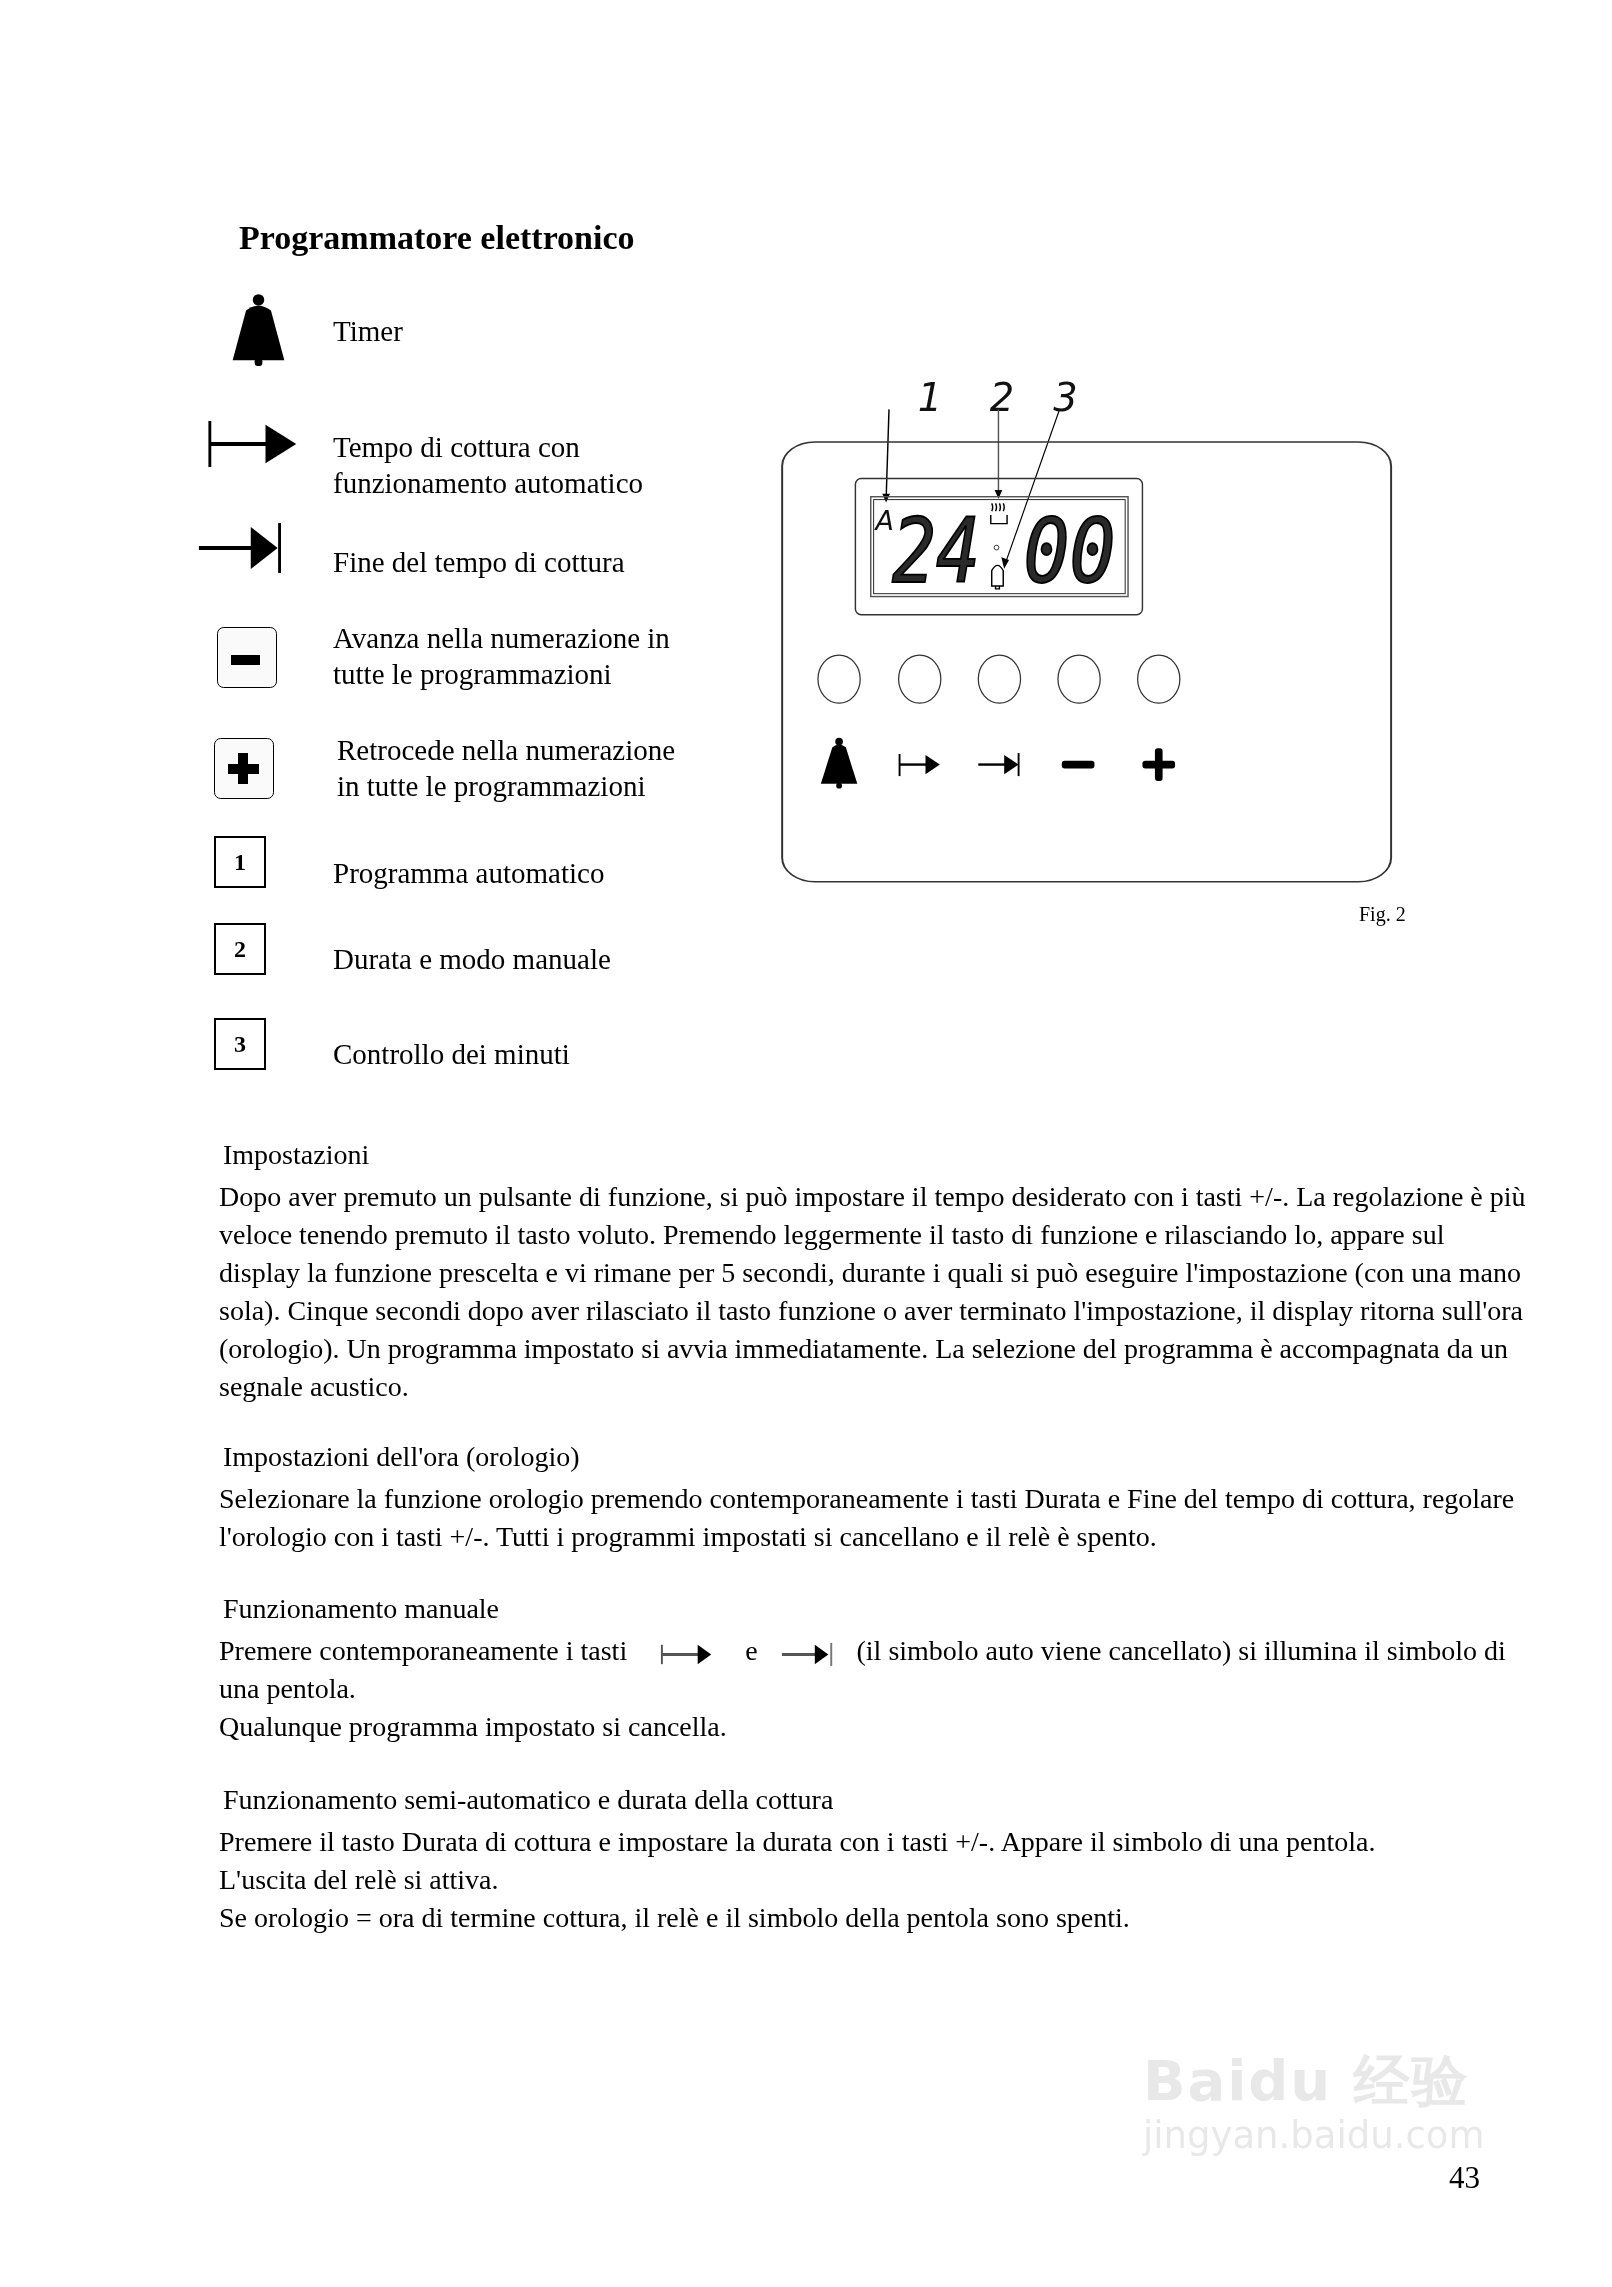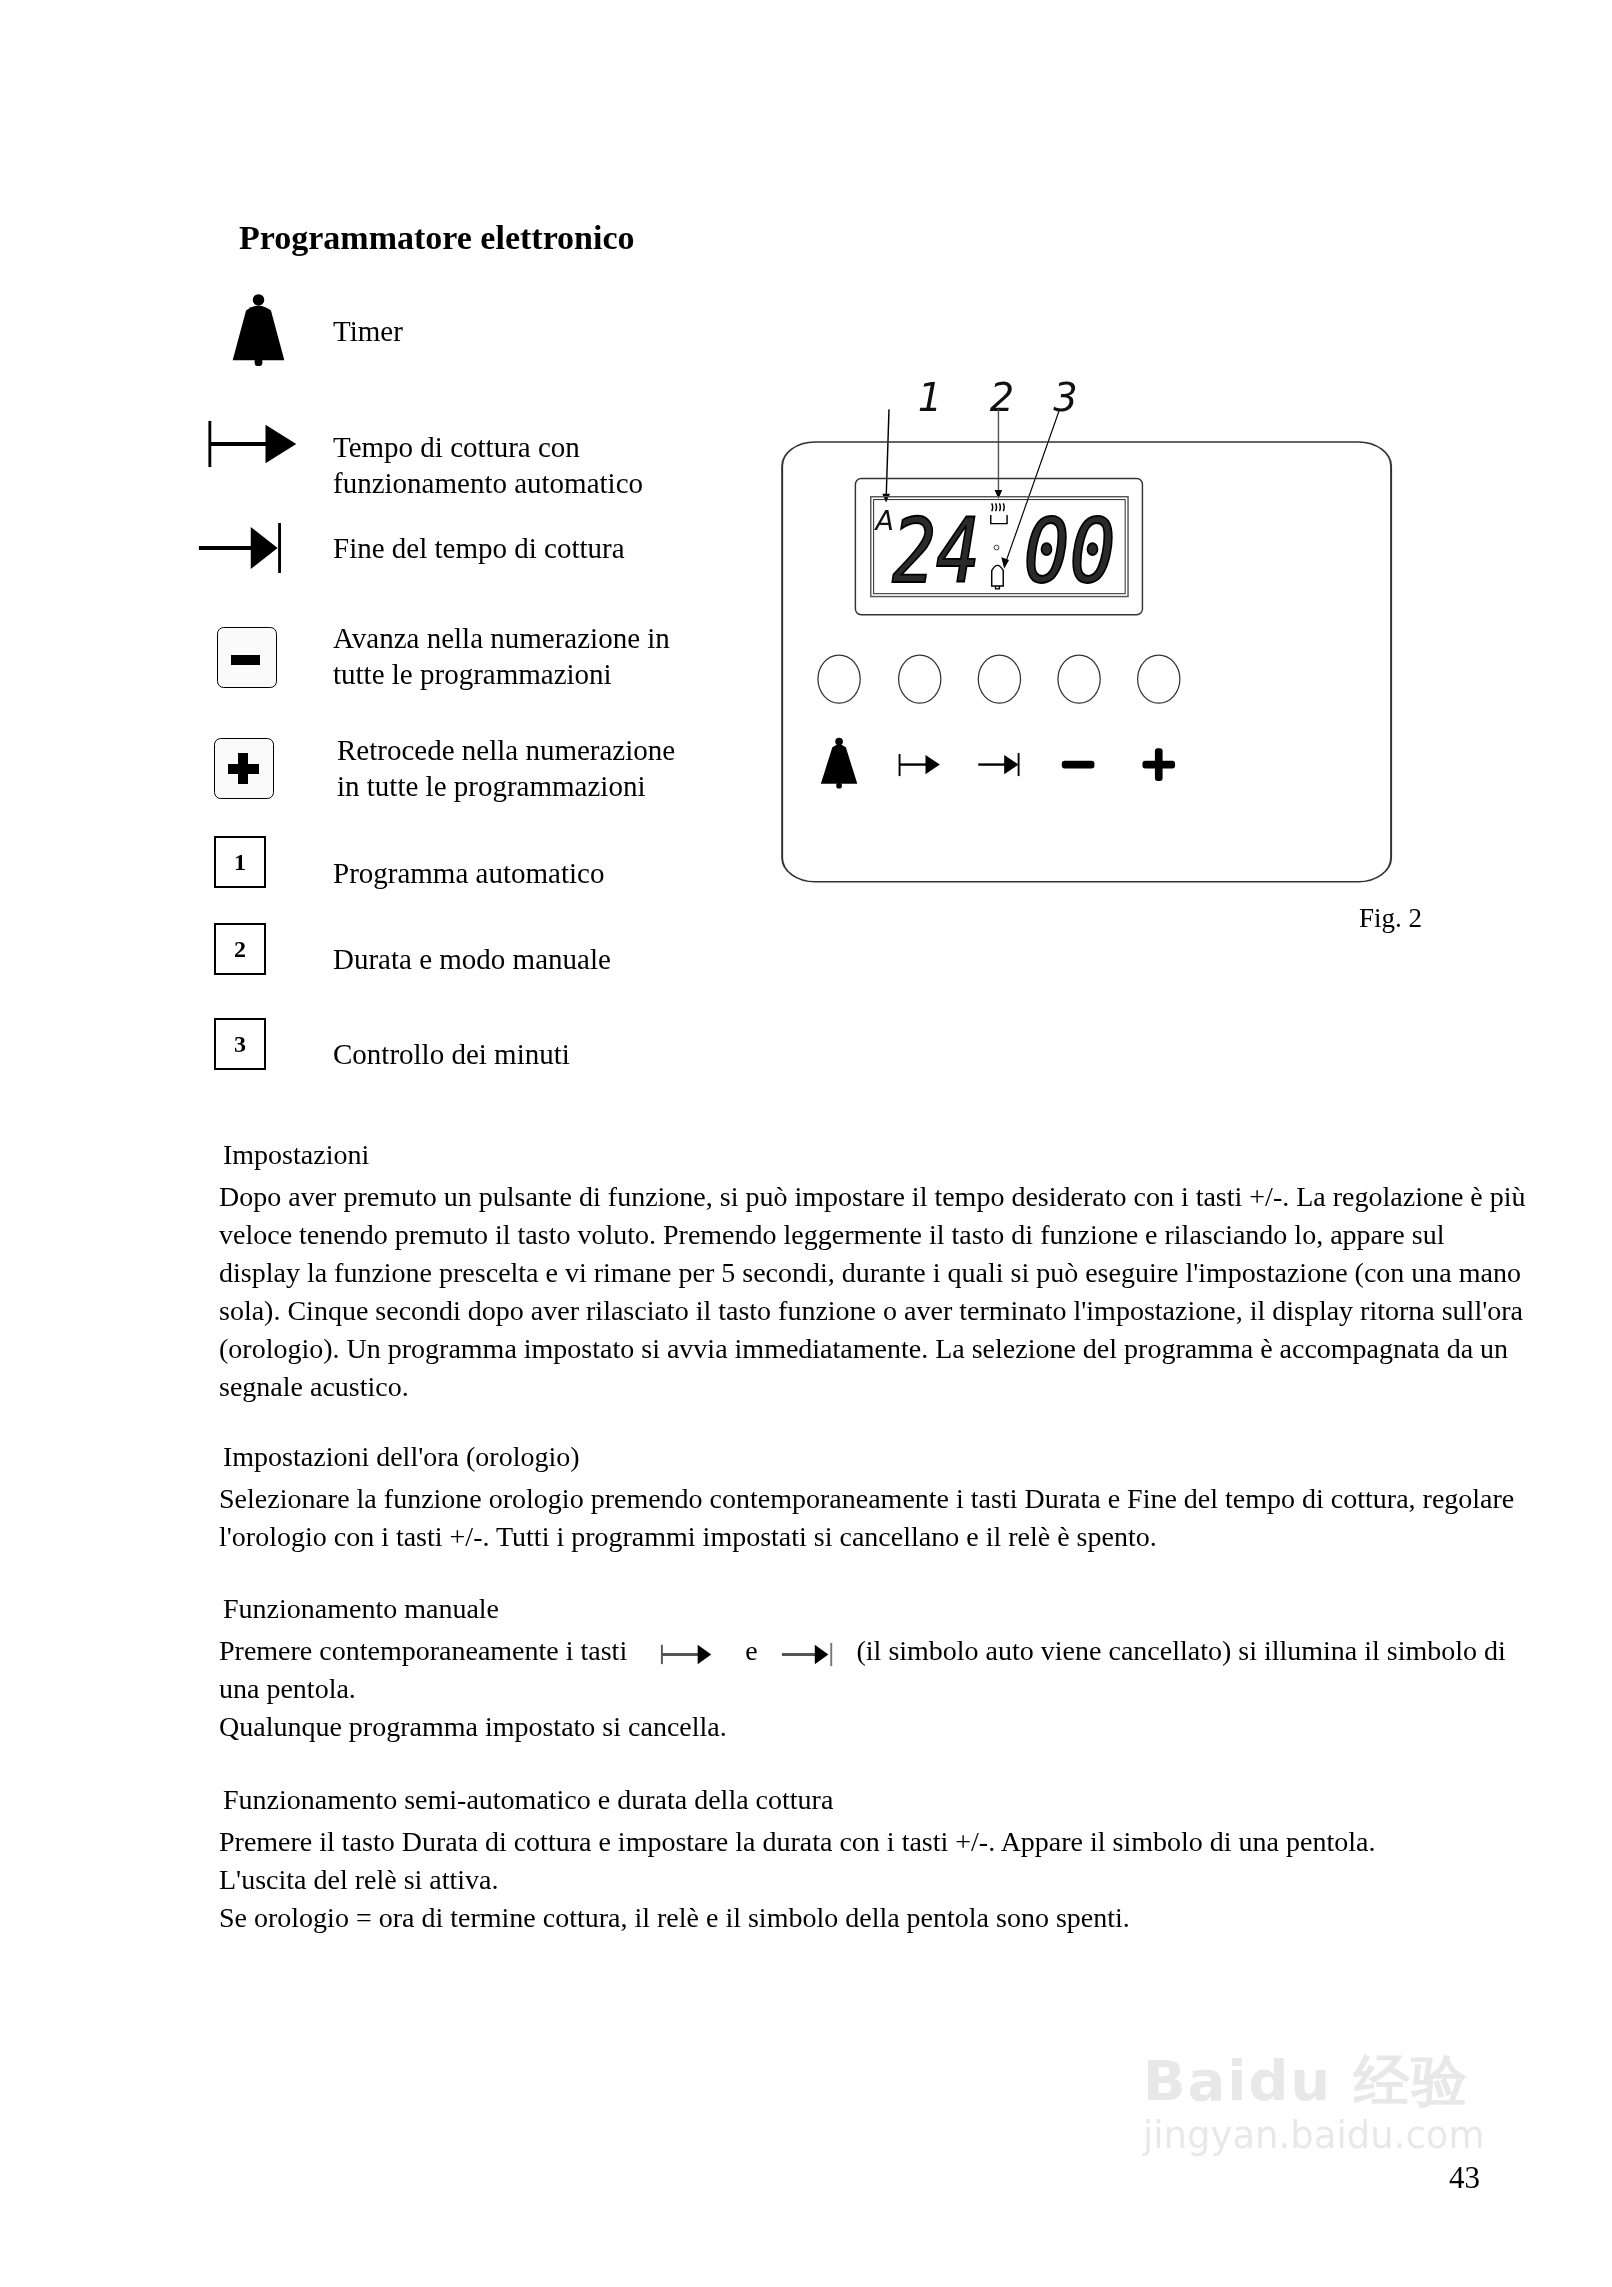--- a/index.html
+++ b/index.html
@@ -6,21 +6,21 @@
   body { width:1612px; height:2287px; position:relative; overflow:hidden;
          font-family:"Liberation Serif", serif; color:#000; }
   .abs { position:absolute; }
   .title { left:239px; top:219px; font-size:34px; font-weight:bold; }
   .leg-text { font-size:29px; line-height:36px; }
   .icon { position:absolute; }
   .numbox { position:absolute; width:52px; height:52px; border:2.9px solid #000; box-sizing:border-box;
             font-weight:bold; font-size:24px; display:flex; align-items:center; justify-content:center; }
   .keybox { position:absolute; width:60px; height:61px; border:1.9px solid #000; border-radius:6.7px; box-sizing:border-box; background:#fafafa; }
   .panel-svg { position:absolute; left:769px; top:365px; }
-  .fig { left:1359px; top:903px; font-size:27px; }
+  .fig { left:1359px; top:903px; font-size:20px; }
   .section { position:absolute; left:219px; width:1307px; font-size:28px; line-height:38px; }
   .section h3 { margin:4px; font-size:28px; font-weight:normal; line-height:38px; }
   .section p { margin:0; }
   .inline-icon { display:inline-block; vertical-align:middle; }
   .pagenum { left:1449px; top:2160px; font-size:31px; }
   .watermark { left:1143px; top:2044px; opacity:0.22; }
 </style>
 </head>
 <body>
 
@@ -43,21 +43,21 @@
   <div class="abs leg-text" style="left:333px;top:429px">
     <div>Tempo di cottura con</div>
     <div>funzionamento automatico</div>
   </div>
 
   <svg class="icon" style="left:197px;top:519px" width="96" height="58" viewBox="0 0 100 60">
     <line x1="2" y1="30" x2="60" y2="30" stroke="#000" stroke-width="4"></line>
     <polygon points="56,8 84,30 56,52" fill="#000"></polygon>
     <line x1="86" y1="4" x2="86" y2="56" stroke="#000" stroke-width="3"></line>
   </svg>
-  <div class="abs leg-text" style="left:333px;top:530px">Fine del tempo di cottura</div>
+  <div class="abs leg-text" style="left:333px;top:544px">Fine del tempo di cottura</div>
 
   <div class="keybox" style="left:217px;top:627px">
     <div style="position:absolute;left:13.4px;top:27px;width:29px;height:9.6px;background:#000"></div>
   </div>
   <div class="abs leg-text" style="left:333px;top:620px">
     <div>Avanza nella numerazione in</div>
     <div>tutte le programmazioni</div>
   </div>
 
   <div class="keybox" style="left:214px;top:738px">

